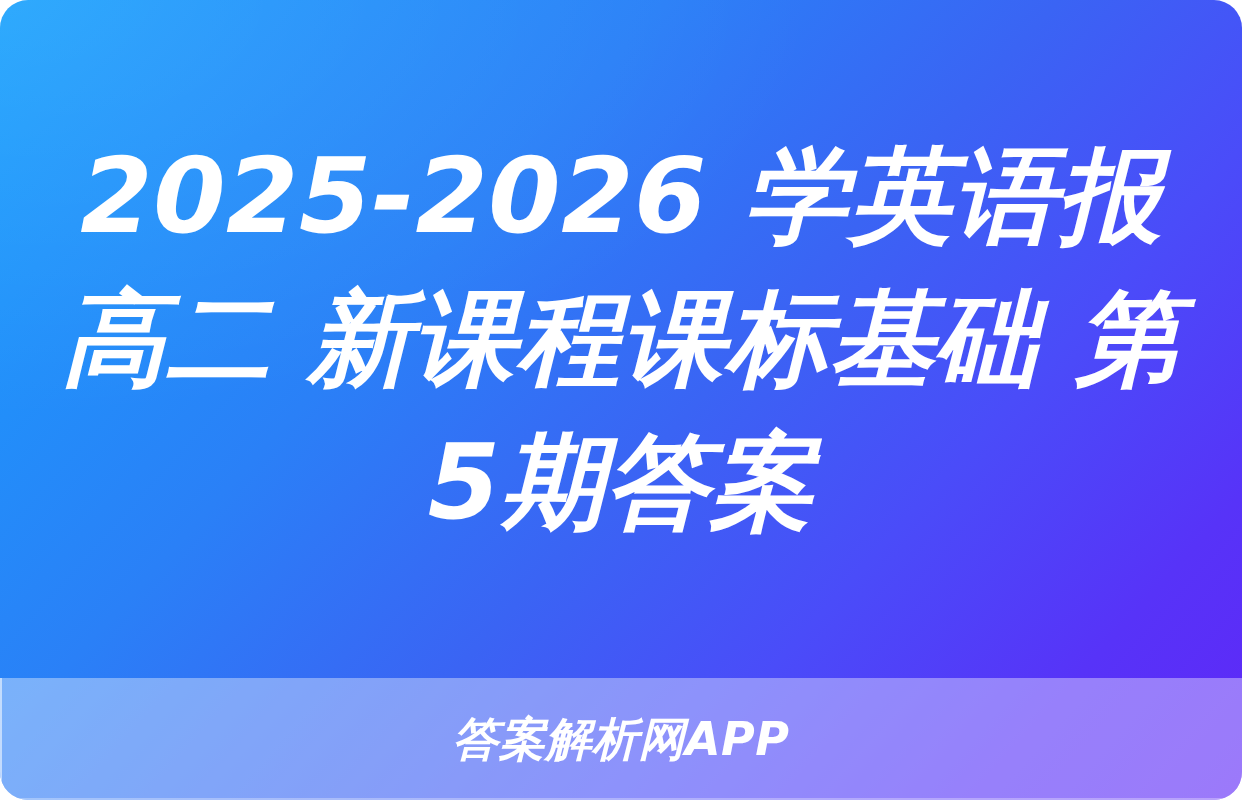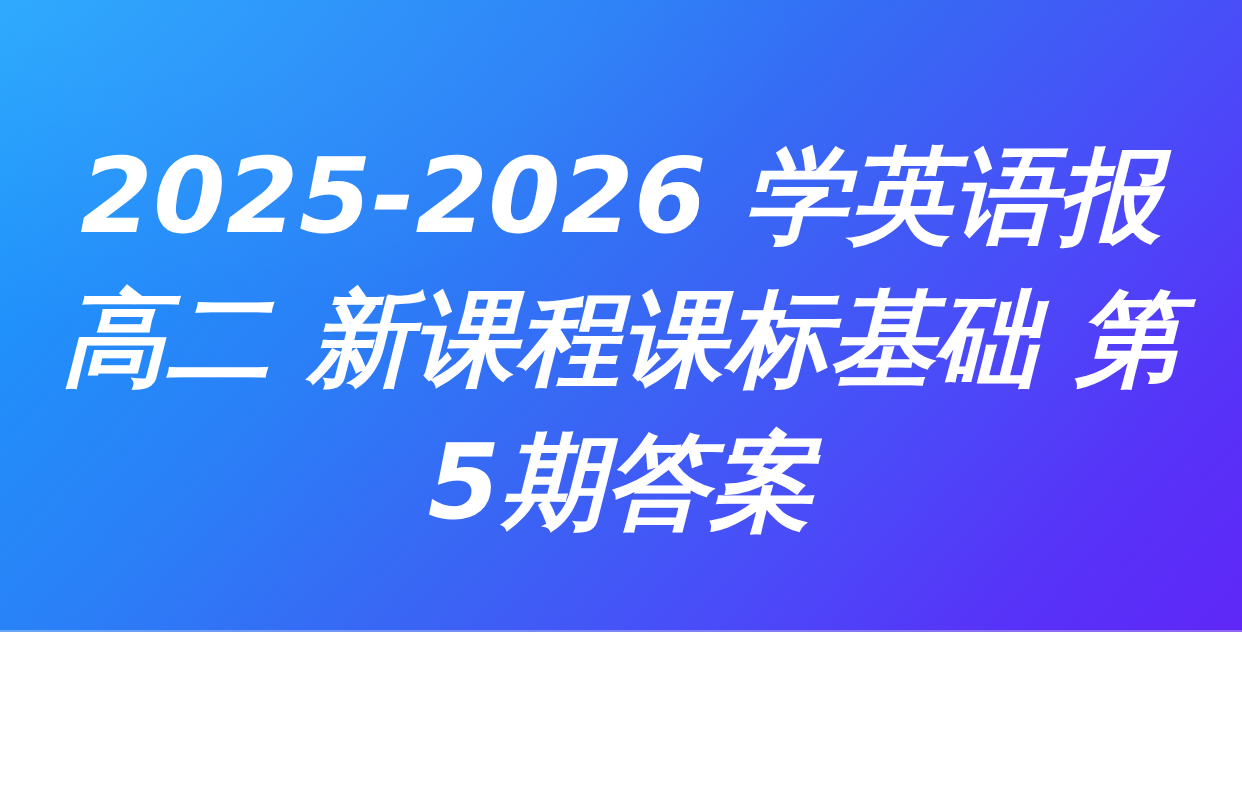--- a/index.html
+++ b/index.html
@@ -5,33 +5,34 @@
 <style>
   html, body {
     margin: 0;
     padding: 0;
     background: #ffffff;
   }
 
   #poster {
     position: relative;
     width: 1242px;
-    height: 632px;
+    height: 800px;
     overflow: hidden;
     background:
       linear-gradient(132deg,
         #17a1fd 0%,
         #1f93fb 14%,
         #2a80f7 34%,
         #3a64f4 54%,
         #4a4cf9 70%,
         #5733f8 86%,
         #5f27f7 100%);
     font-family: "Liberation Sans", "DejaVu Sans", sans-serif;
     box-sizing: border-box;
+    border-radius: 28px;
   }
 
   
   #poster .sheen {
     position: absolute;
     inset: 0;
     background:
       radial-gradient(120% 95% at 0% 0%, rgba(255,255,255,0.10) 0%, rgba(255,255,255,0.0) 55%);
     pointer-events: none;
   }
@@ -113,17 +114,20 @@
 <body>
 
 <div id="poster">
 
   <div class="sheen"></div>
 
   <div class="headline-area">
     <h1 class="headline">2025-2026 学英语报 高二 新课程课标基础 第5期答案</h1>
   </div>
 
+  <div class="footer-band">
+    <div class="footer-brand">答案解析网APP</div>
+  </div>
 
   <div class="edge-left"></div>
   <div class="edge-bottom"></div>
 
 </div>
 
 </body></html>

